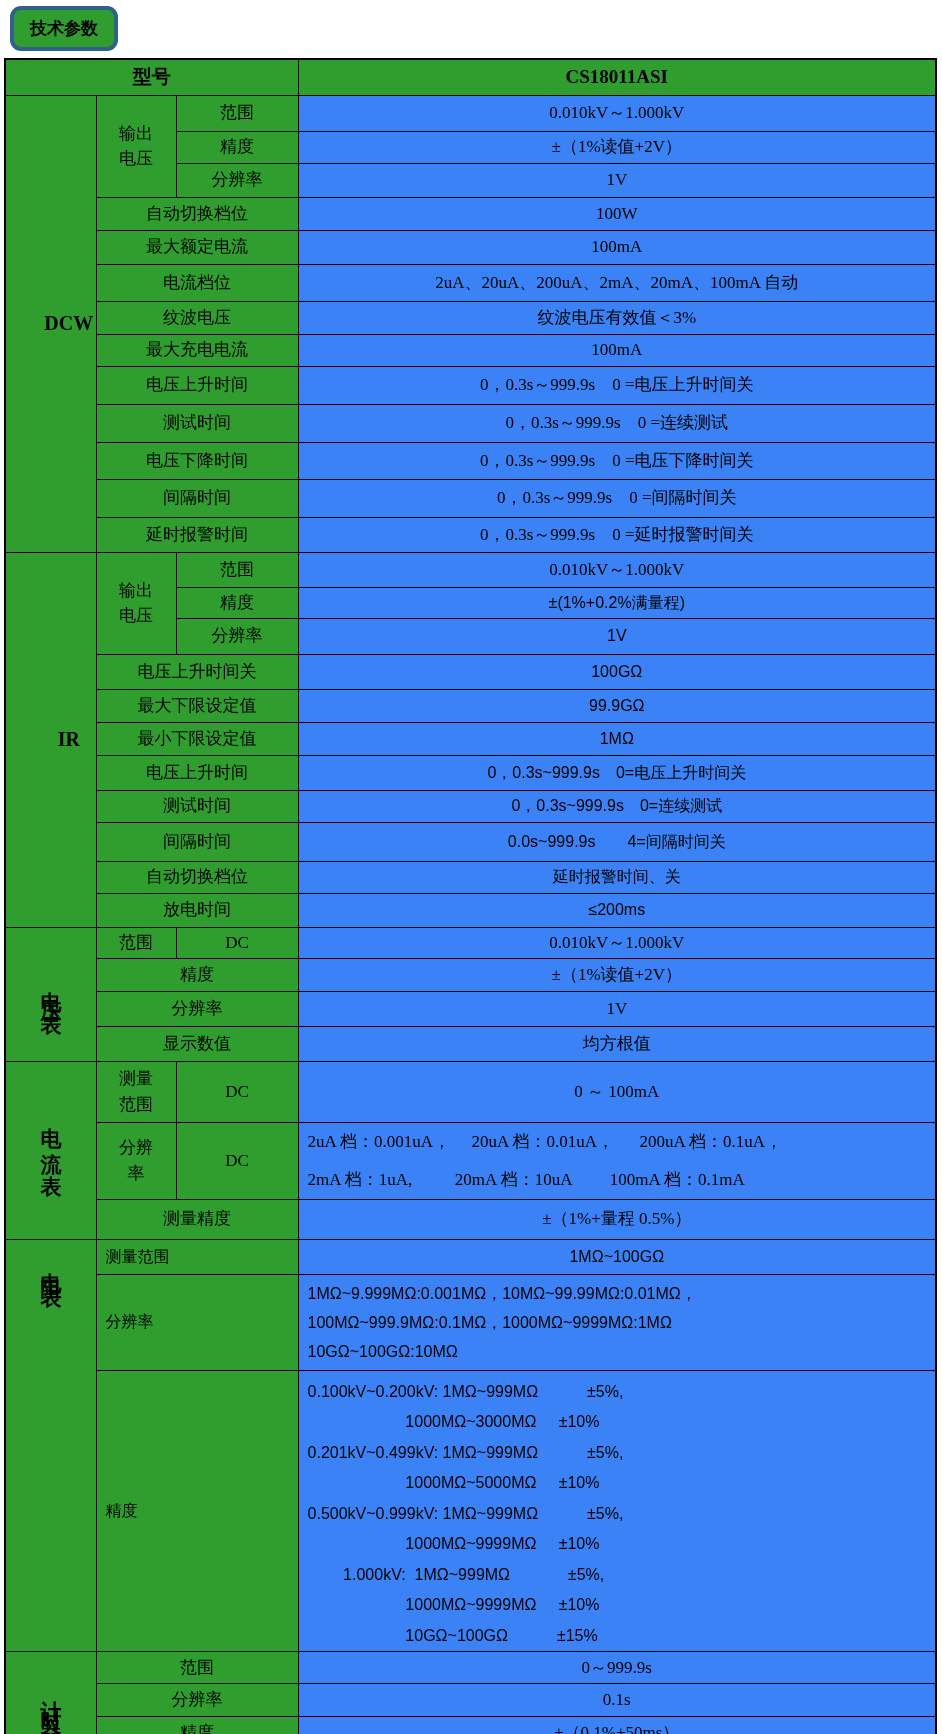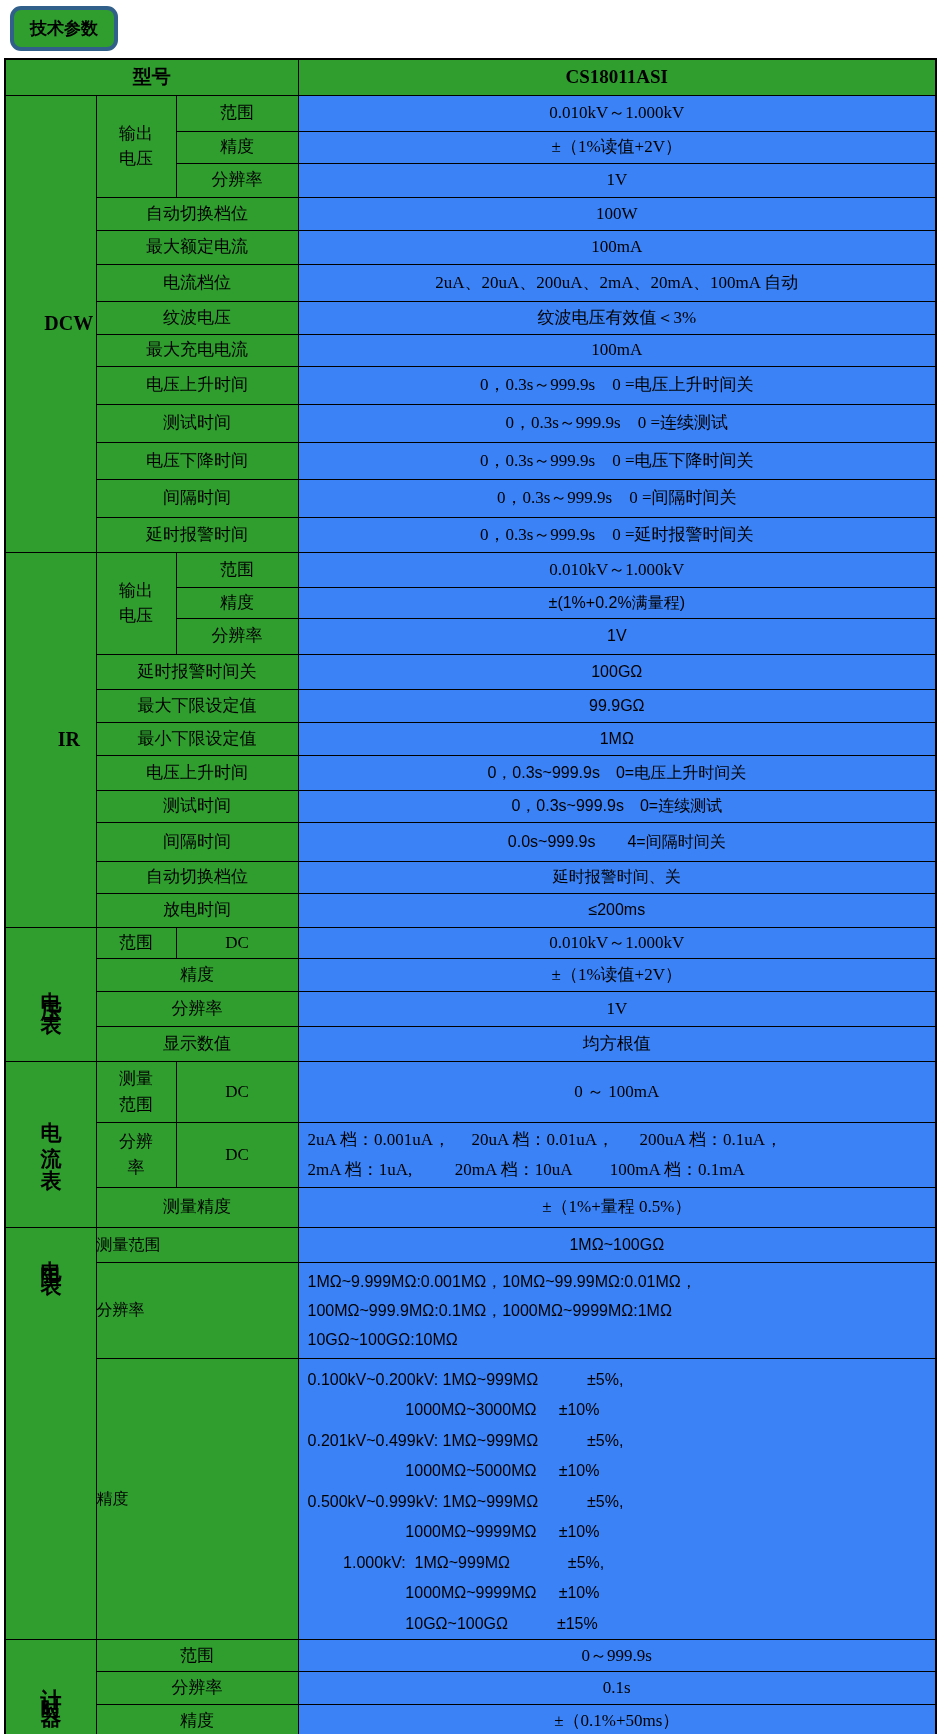--- a/index.html
+++ b/index.html
@@ -29,25 +29,25 @@
   .sans{font-family:"Liberation Sans","DejaVu Sans",sans-serif;font-size:16px;margin-left:27px;}
   .vlabel{
     display:inline-block;writing-mode:vertical-rl;text-orientation:upright;
     font-weight:bold;font-size:21px;letter-spacing:11px;
   }
   .vl-amm{letter-spacing:24px;}
   .vl-res{letter-spacing:7px;}
   .vl-tim{letter-spacing:9px;}
   .top{vertical-align:top;}
   .pt{padding-top:16px;}
-  .left{text-align:left;}
+  .left{text-align:left;padding-left:9px;}
   .pre{white-space:pre;text-align:left;padding-left:9px;}
   .lh-res{line-height:29px;}
   .lh-acc{line-height:30.5px;padding-top:6px;}
-  .lh-amm{line-height:30px;margin-top:24px;}
+  .lh-amm{line-height:38px;margin-top:24px;}
   .two-line{white-space:pre-line;line-height:1.5;}
 </style>
 </head>
 <body>
 
 <div class="param-btn">技术参数</div>
 
 <table class="spec">
   <colgroup>
     <col style="width:91px">
@@ -127,21 +127,21 @@
   </tr>
   <tr style="height:31px">
     <td class="g">精度</td>
     <td class="w sans">±(1%+0.2%满量程)</td>
   </tr>
   <tr style="height:36px">
     <td class="g">分辨率</td>
     <td class="w sans">1V</td>
   </tr>
   <tr style="height:35px">
-    <td colspan="2" class="g">延时报警时间关</td>
+    <td colspan="2" class="g">电压上升时间关</td>
     <td class="w sans">100GΩ</td>
   </tr>
   <tr style="height:33px">
     <td colspan="2" class="g">最大下限设定值</td>
     <td class="w sans">99.9GΩ</td>
   </tr>
   <tr style="height:33px">
     <td colspan="2" class="g">最小下限设定值</td>
     <td class="w sans">1MΩ</td>
   </tr>

